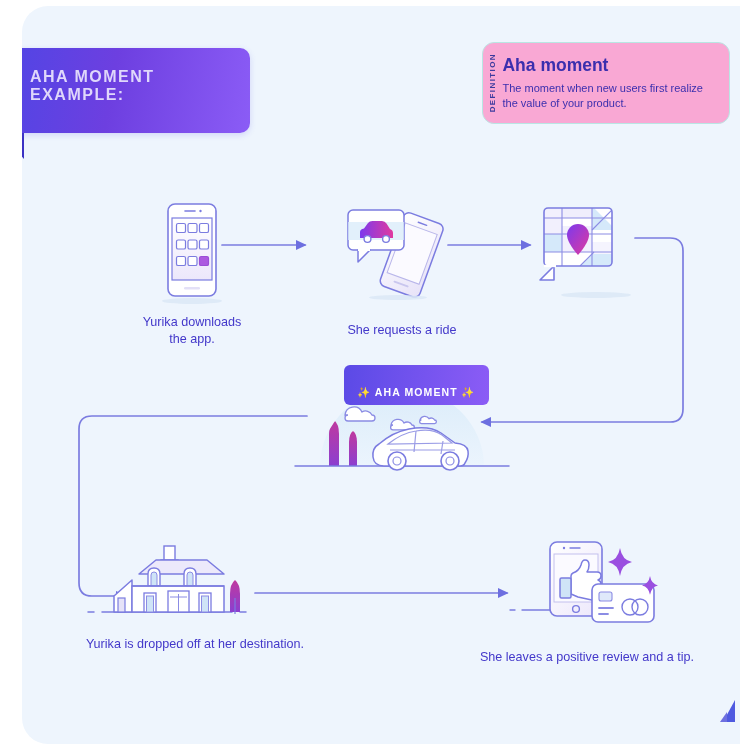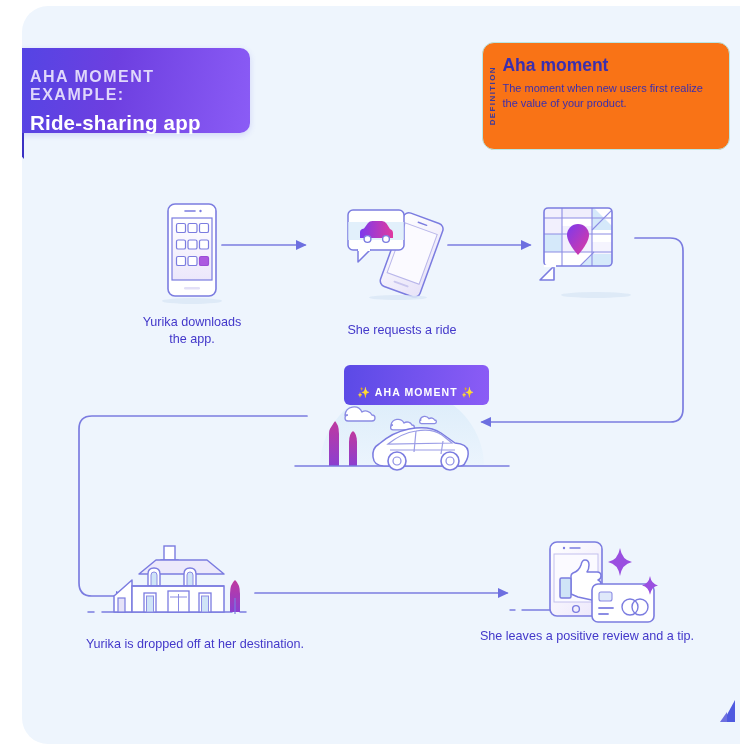--- a/index.html
+++ b/index.html
@@ -35,22 +35,22 @@
   }
   .banner-title{
     color:#ffffff;font-size:20.5px;font-weight:700;letter-spacing:.2px;margin-top:7px;
   }
   .banner-fold{
     position:absolute;left:-22px;top:127px;width:24px;height:26px;z-index:5;
   }
 
   
   .defbox{
-    position:absolute;left:460px;top:36px;width:248px;height:108px;
-    background:#f97316;
+    position:absolute;left:460px;top:36px;width:248px;height:82px;
+    background:#f9a8d4;
     border:1px solid #b9e6e3;
     border-radius:12px;
     box-sizing:border-box;
     display:flex;
   }
   .def-side{
     width:30px;display:flex;align-items:center;justify-content:center;
   }
   .def-side span{
     writing-mode:vertical-rl;transform:rotate(180deg);
@@ -108,21 +108,20 @@
           <path d="M233,587 L485,587" marker-end="url(#ar)"></path>
         </g>
       </svg>
 
       <svg class="banner-fold" viewBox="0 0 24 26">
         <path d="M0,0 L24,0 L24,26 Z" fill="#3b32c4"></path>
       </svg>
       <div class="banner">
         <div class="banner-inner">
           <div class="banner-kicker">AHA MOMENT EXAMPLE:</div>
-          <div class="banner-title">Ride-sharing app</div>
         </div>
       </div>
 
       <div class="defbox">
         <div class="def-side">
           <span>DEFINITION</span>
         </div>
         <div class="def-main">
           <div class="def-title">Aha moment</div>
           <div class="def-text">The moment when new users first realize the value of your product.</div>
@@ -383,21 +382,21 @@
               <rect x="127" y="64" width="13" height="9" rx="2" fill="#dfe9fa" stroke="#8b8ce4" stroke-width="1.1"></rect>
               <path d="M127,80 h14 M127,86 h9" stroke="#8b8ce4" stroke-width="1.8" stroke-linecap="round"></path>
               <circle cx="158" cy="79" r="8" fill="none" stroke="#7b7ce0" stroke-width="1.4"></circle>
               <circle cx="168" cy="79" r="8" fill="none" stroke="#7b7ce0" stroke-width="1.4"></circle>
             </g>
 
             <path d="M148,20 q2,12 12,14 q-10,2 -12,14 q-2,-12 -12,-14 q10,-2 12,-14 Z" fill="#9a4fe0"></path>
             <path d="M178,48 q1.4,8 8,9.4 q-6.6,1.4 -8,9.4 q-1.4,-8 -8,-9.4 q6.6,-1.4 8,-9.4 Z" fill="#9a4fe0"></path>
           </svg>
         </div>
-        <div class="step-cap" style="margin-top:0;">She leaves a positive review and a tip.</div>
+        <div class="step-cap" style="margin-top:21px;">She leaves a positive review and a tip.</div>
       </div>
 
       <svg class="logo" viewBox="0 0 30 30">
         <path d="M19,4 L19,26 L7,26 Z" fill="#4f5ae0"></path>
         <path d="M11,16 L11,26 L4,26 Z" fill="#6d6fe0"></path>
       </svg>
 
     </div>
   </div>
 </div>

